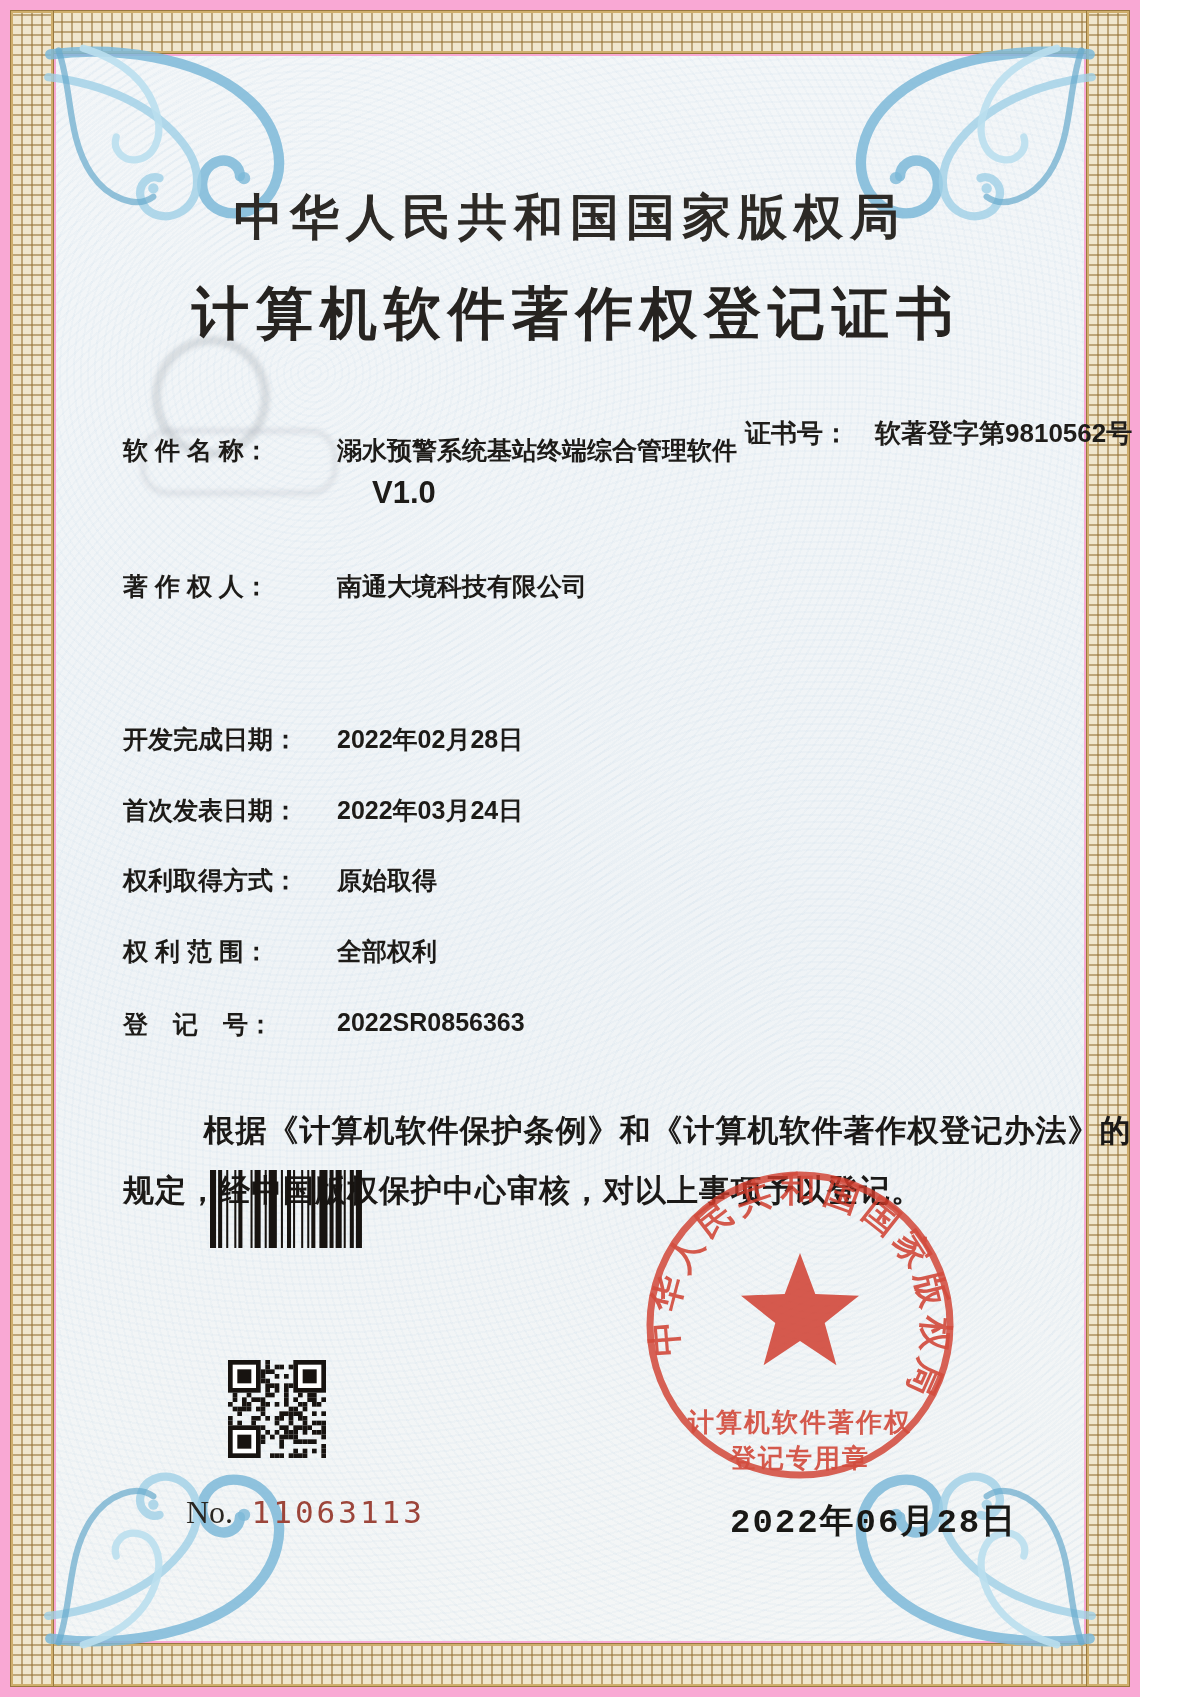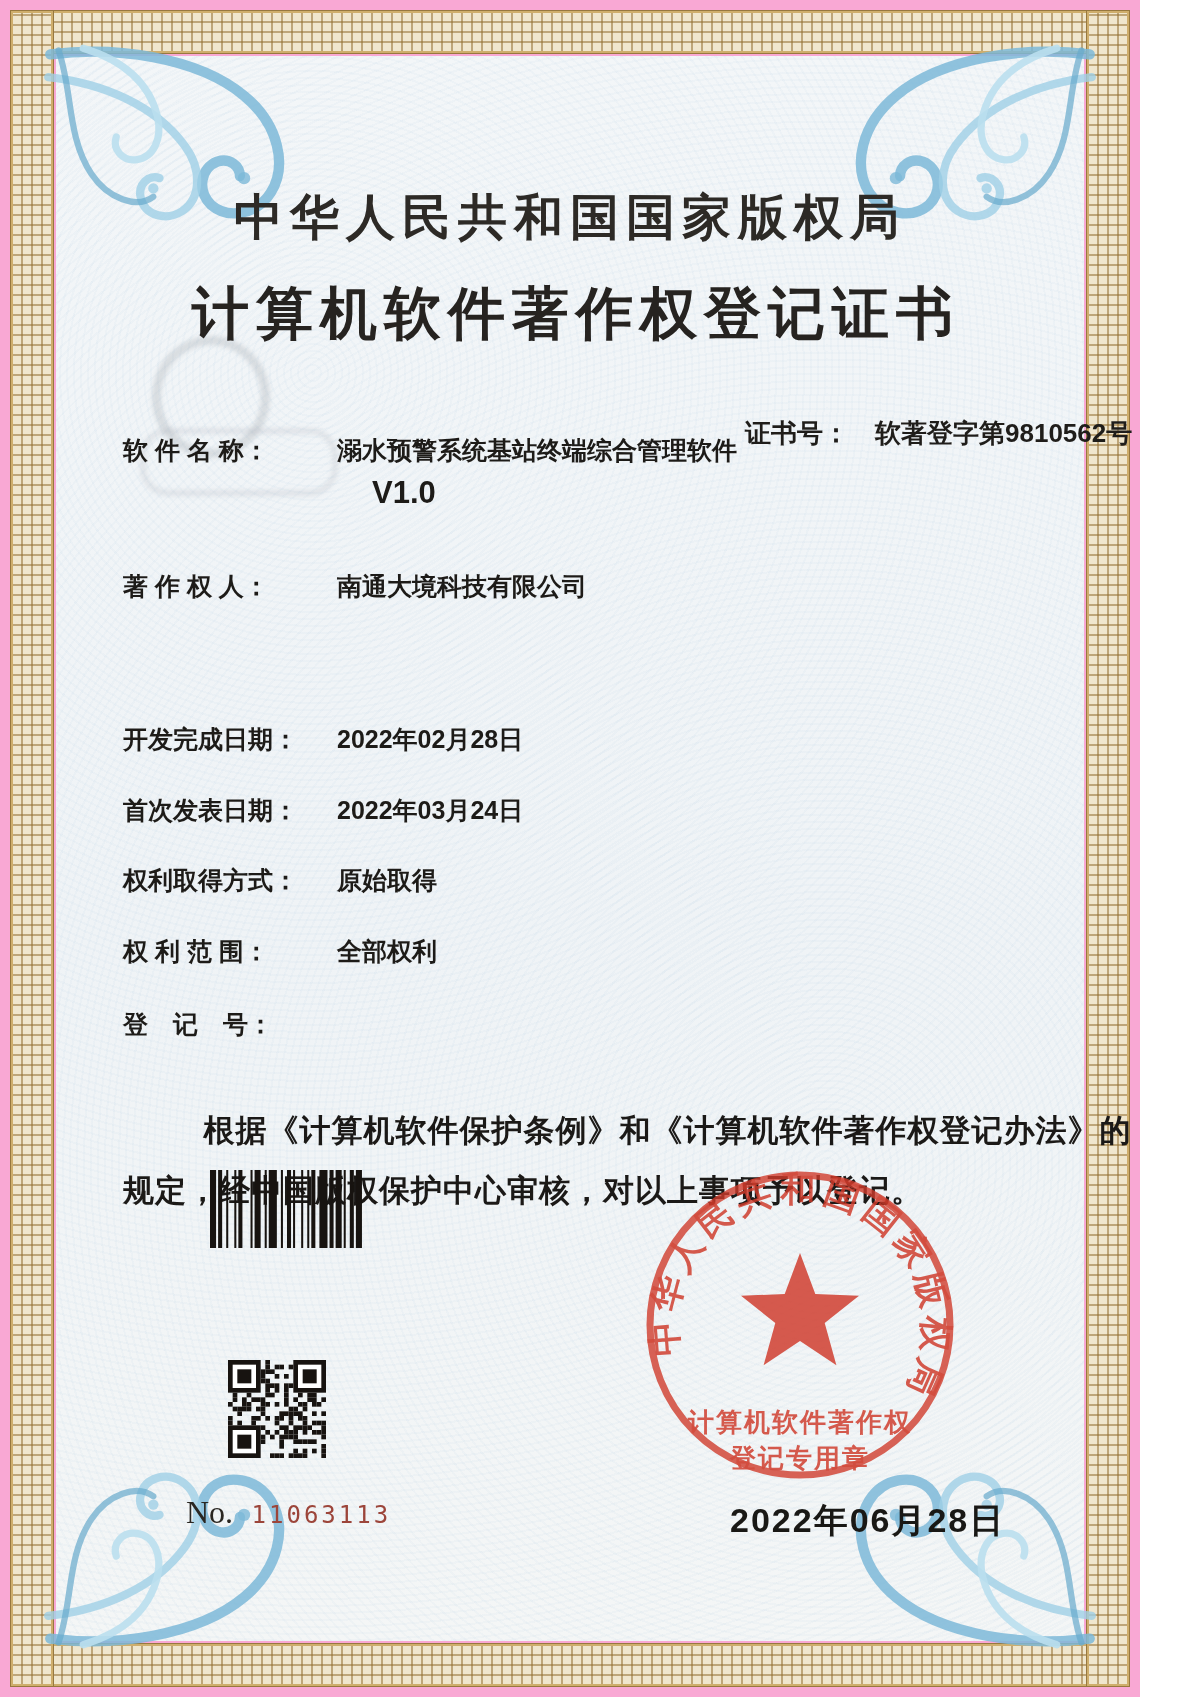--- a/index.html
+++ b/index.html
@@ -72,29 +72,29 @@
   .ghost1{position:absolute; left:152px; top:336px; width:100px; height:104px;
     border:9px solid rgba(160,166,173,.30); border-radius:50%; filter:blur(2px);}
   .ghost2{position:absolute; left:140px; top:428px; width:186px; height:56px;
     border:6px solid rgba(160,166,173,.20); border-radius:28px; filter:blur(2px);}
 
   .barcode{position:absolute; left:210px; top:1170px;}
   .qrcode{position:absolute; left:228px; top:1360px;}
 
   .serial{position:absolute; left:186px; top:1494px; white-space:nowrap;}
   .serial .no{font-family:"Liberation Serif","DejaVu Serif",serif; font-size:32px; color:#2a2722;}
-  .serial .num{font-family:"DejaVu Sans Mono",monospace; font-size:24px; letter-spacing:3px;
+  .serial .num{font-family:"DejaVu Sans Mono",monospace; font-size:31px; letter-spacing:3px;
     color:#9c453a; margin-left:14px;}
 
   .seal{position:absolute; left:640px; top:1160px; opacity:.9;}
   .seal text{font-family:"Liberation Serif","DejaVu Serif",serif;}
 
   .issue-date{
     position:absolute; left:730px; top:1498px; font-size:34px; font-weight:700;
-    color:#191815; letter-spacing:2px; white-space:nowrap;
+    color:#191815; letter-spacing:2px; white-space:nowrap;font-family:Liberation Mono, monospace;
   }
 </style>
 </head>
 <body>
 
 <div class="page">
 
   <div class="strip top"></div>
   <div class="strip bottom"></div>
   <div class="strip left"></div>
@@ -179,20 +179,21 @@
     <span class="val">原始取得</span>
   </div>
 
   <div class="row" style="top:935px">
     <span class="lbl">权 利 范 围：</span>
     <span class="val">全部权利</span>
   </div>
 
   <div class="row" style="top:1008px">
     <span class="lbl">登　记　号：</span>
+    <span class="val">2022SR0856363</span>
   </div>
 
   <div class="statement l1">根据《计算机软件保护条例》和《计算机软件著作权登记办法》的</div>
   <div class="statement l2">规定，经中国版权保护中心审核，对以上事项予以登记。</div>
 
   <svg id="barcode-svg" class="barcode" width="156" height="78" viewBox="0 0 156 78" fill="#171310">
       <rect x="0.00" y="0" width="6.08" height="78"></rect>
       <rect x="8.10" y="0" width="4.05" height="78"></rect>
       <rect x="16.21" y="0" width="2.03" height="78"></rect>
       <rect x="24.31" y="0" width="2.03" height="78"></rect>

